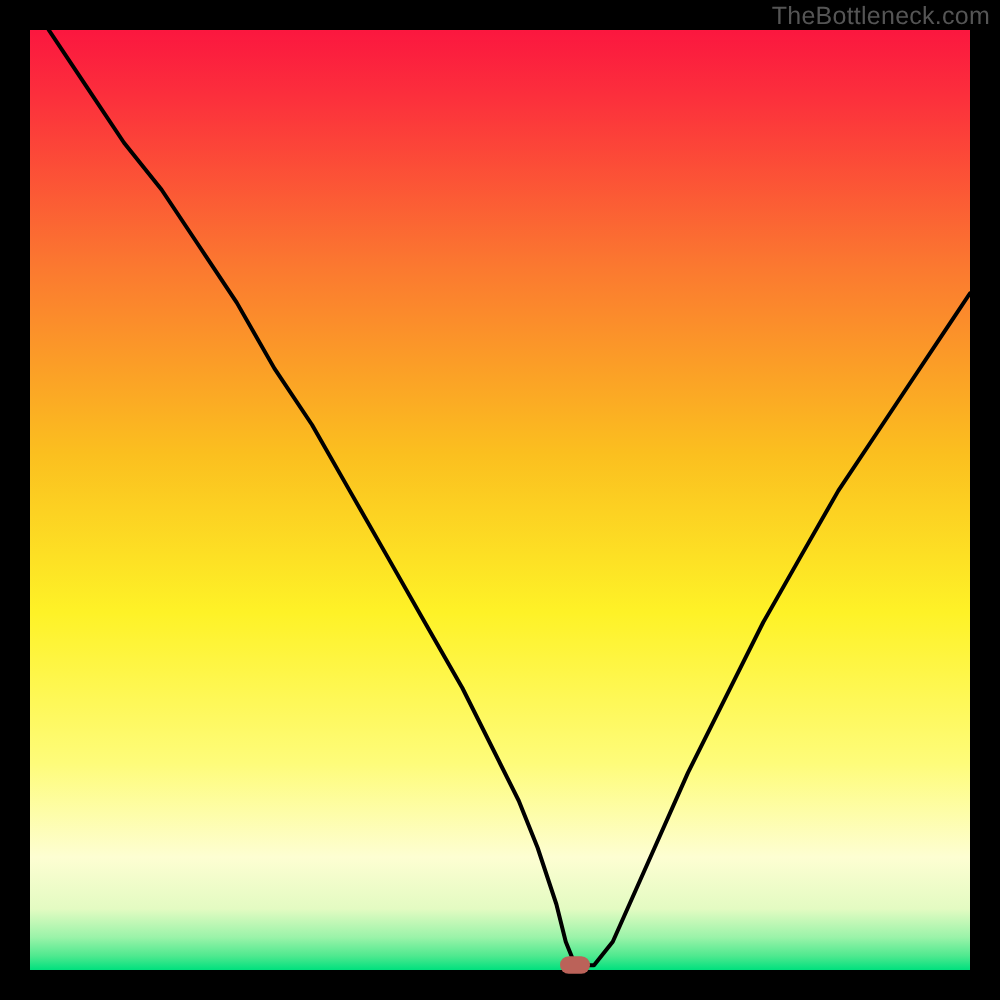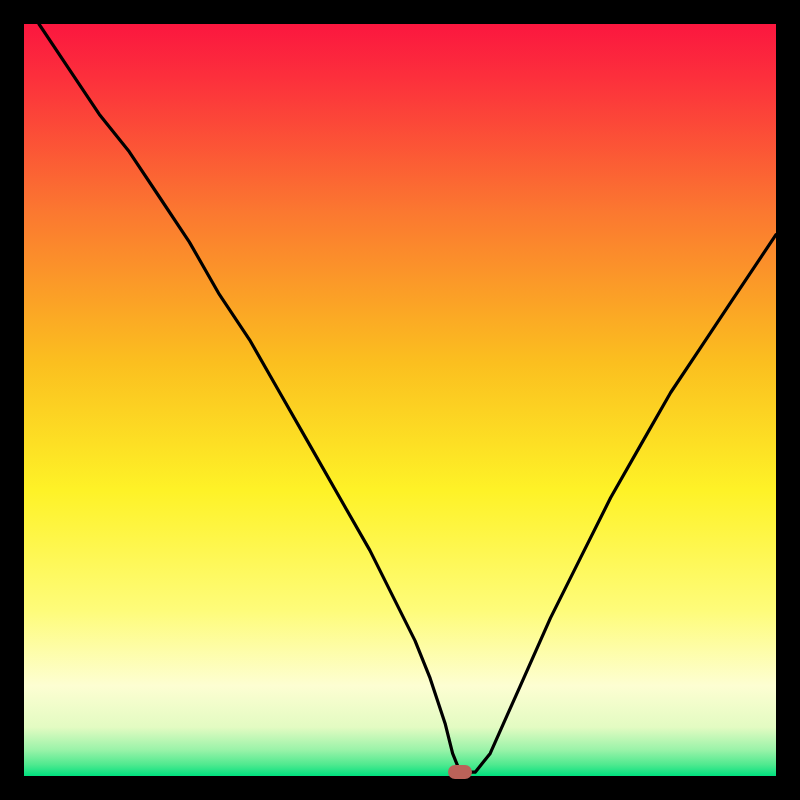--- a/index.html
+++ b/index.html
@@ -46,20 +46,21 @@
     border-radius: 7px;
     background: #bb6259;
     z-index: 5;
   }
 </style>
 </head>
 <body>
 
 <div class="frame">
 
+  <div class="watermark">TheBottleneck.com</div>
 
   <div class="plot-area">
     <svg viewBox="0 0 752 752" preserveAspectRatio="none">
       <defs>
         <linearGradient id="bg-grad" x1="0" y1="0" x2="0" y2="1">
           <stop offset="0" stop-color="#fb173f"></stop>
           <stop offset="0.07" stop-color="#fc2f3c"></stop>
           <stop offset="0.25" stop-color="#fb7830"></stop>
           <stop offset="0.45" stop-color="#fbbf1f"></stop>
           <stop offset="0.62" stop-color="#fef227"></stop>

